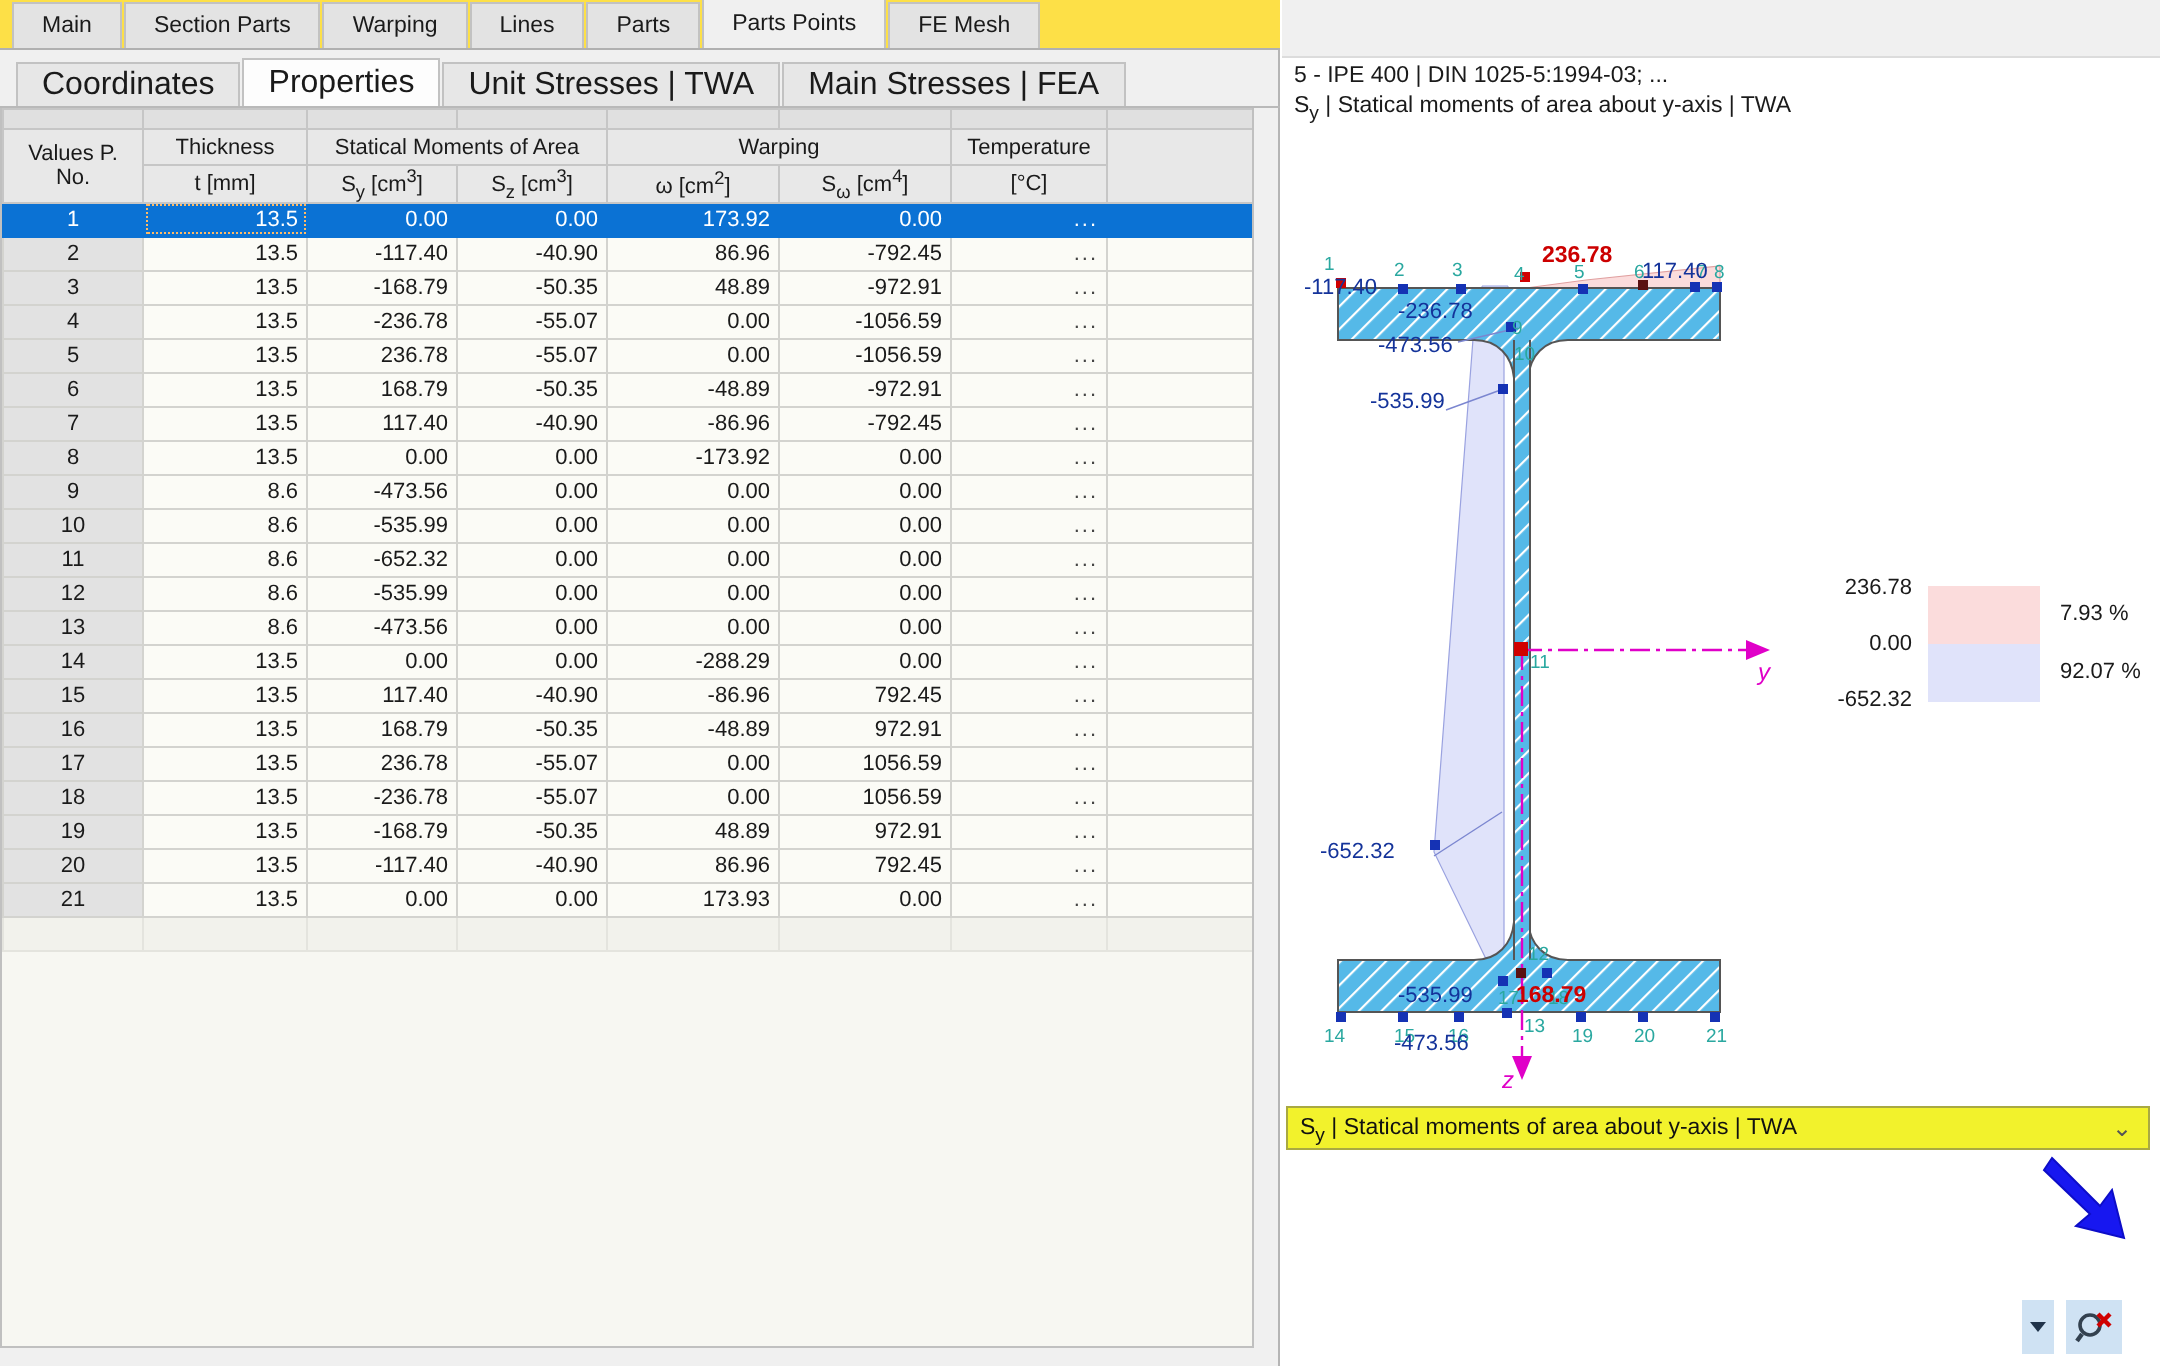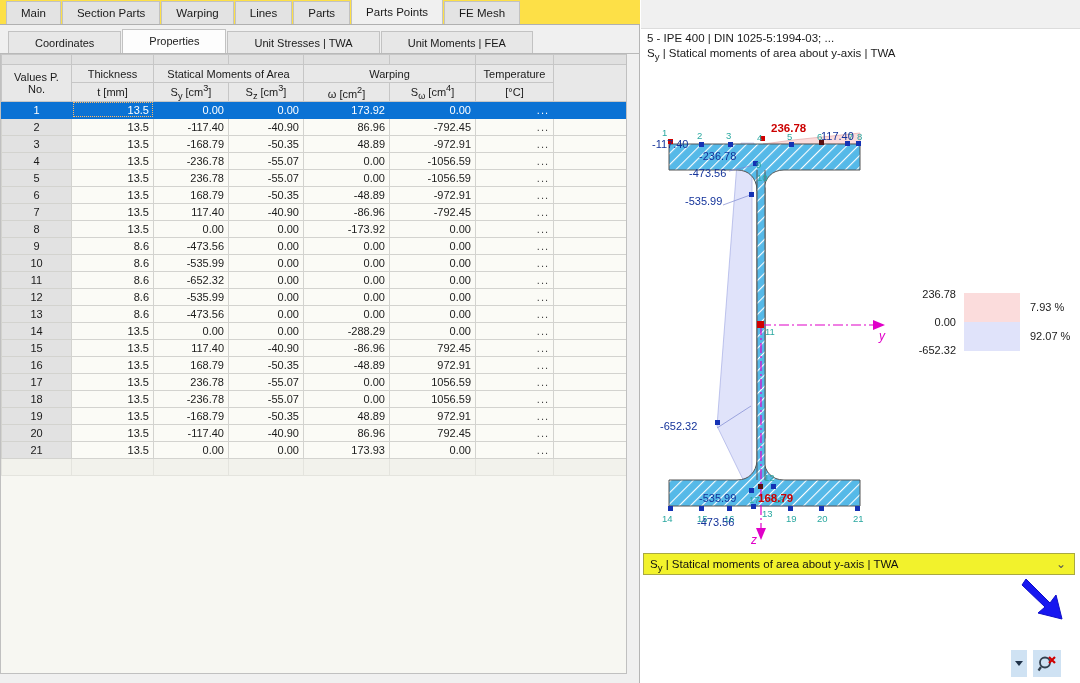--- a/index.html
+++ b/index.html
@@ -50,26 +50,26 @@
 
   
   .subtabstrip {
     position: absolute; left: 0; top: 30px; width: 640px; height: 24px;
     display: flex; align-items: flex-end;
     padding-left: 8px; box-sizing: border-box;
     border-bottom: 1px solid #b9b9b9;
   }
   .subtabstrip .tab {
     height: 22px; line-height: 22px;
-    padding: 0 26px;
+    padding: 0 12px;
     background: #e7e7e7;
     border: 1px solid #c2c2c2;
     border-bottom: none;
     margin-right: 1px;
-    font-size: 11px;
+    font-size: 16px;
     white-space: nowrap;
     box-sizing: border-box;
     text-align: right;
   }
   .subtabstrip .tab.active {
     background: #fdfdfd; height: 24px; line-height: 23px;
     position: relative; z-index: 3;
   }
 
   
@@ -205,21 +205,21 @@
         <div class="tab">Warping</div>
         <div class="tab">Lines</div>
         <div class="tab">Parts</div>
         <div class="tab active">Parts Points</div>
         <div class="tab">FE Mesh</div>
       </div>
     <div class="subtabstrip" id="sub-tabs">
         <div class="tab">Coordinates</div>
         <div class="tab active">Properties</div>
         <div class="tab">Unit Stresses | TWA</div>
-        <div class="tab">Unit Moments | FEA</div>
+        <div class="tab">Main Stresses | FEA</div>
       </div>
 
     <div id="grid-wrap">
       <table class="grid">
         <colgroup>
           <col style="width:70px">
             <col style="width:82px">
             <col style="width:75px">
             <col style="width:75px">
           <col style="width:86px">

